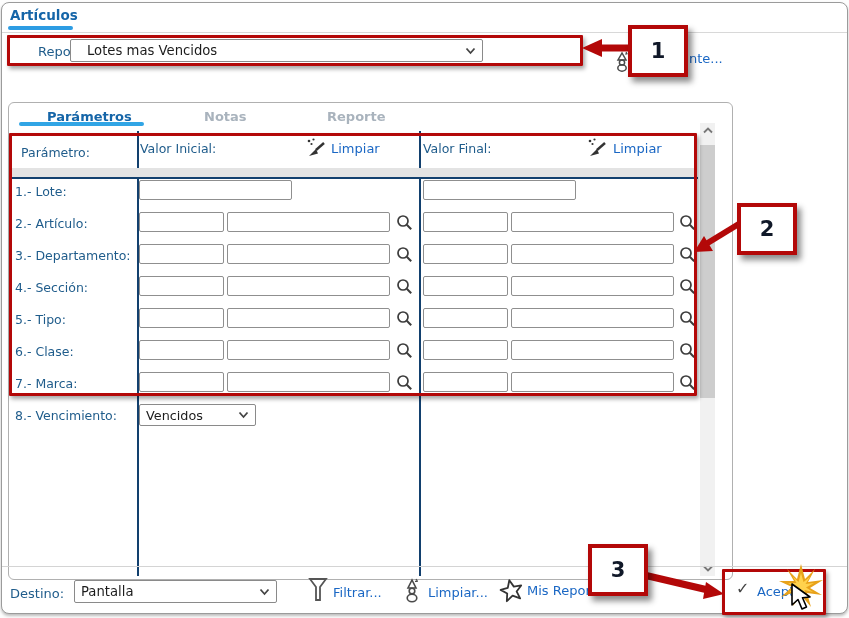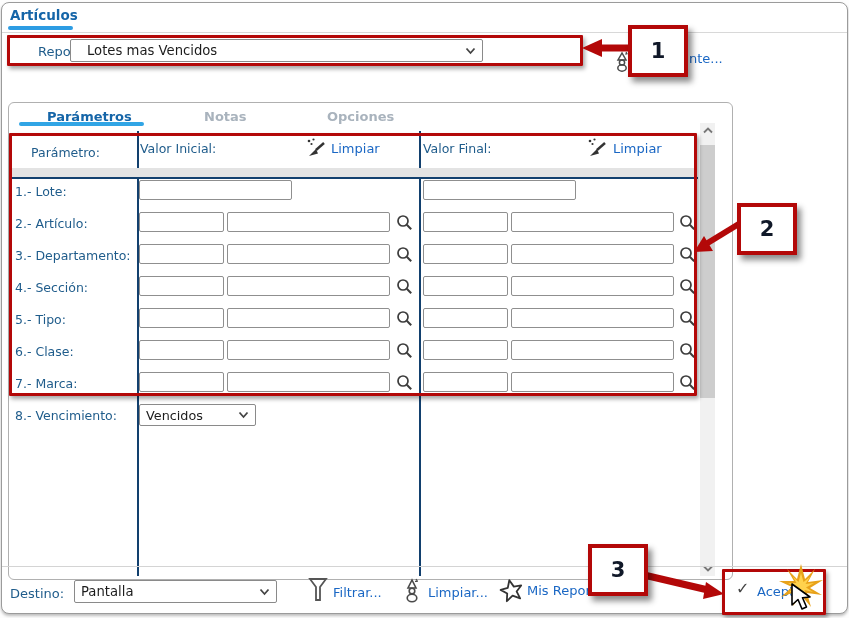--- a/index.html
+++ b/index.html
@@ -84,24 +84,24 @@
     <polygon points="9,2 5,9 13,9" fill="none" stroke="#4a4a4a" stroke-width="1.5"></polygon>
     <path d="M13,1 l1.2,1.8 M12,3 l2.4,0" stroke="#4a4a4a" stroke-width="1.2"></path>
     <circle cx="9" cy="11.5" r="2.6" fill="none" stroke="#4a4a4a" stroke-width="1.5"></circle>
     <ellipse cx="9" cy="17" rx="4.2" ry="3.2" fill="none" stroke="#4a4a4a" stroke-width="1.5"></ellipse>
   </svg>
   <div class="partial-link link">nte...</div>
 
   <div class="panel">
     <div class="ptab active" style="left:38px">Parámetros</div>
     <div class="ptab inactive" style="left:195px">Notas</div>
-    <div class="ptab inactive" style="left:318px">Opciones</div>
+    <div class="ptab inactive" style="left:318px">Reporte</div>
     <div class="ptab-underline"></div>
 
-    <div class="hdr-lbl" style="left:22px;top:42px">Parámetro:</div>
+    <div class="hdr-lbl" style="left:12px;top:42px">Parámetro:</div>
     <div class="hdr-lbl" style="left:131px;top:38px">Valor Inicial:</div>
     <svg class="f-icon" style="left:296px;top:34px" width="22" height="22" viewBox="0 0 22 22">
       <line x1="19" y1="6" x2="11" y2="13" stroke="#333" stroke-width="2.4"></line>
       <polygon points="11,12 4,19 13,16.5" fill="#333"></polygon>
       <circle cx="4" cy="4" r="1.3" fill="#333"></circle>
         <circle cx="8.5" cy="2.5" r="1.1" fill="#333"></circle>
         <circle cx="6.5" cy="7" r="1.1" fill="#333"></circle>
     </svg>
     <div class="link hdr-link" style="left:322px;top:38px">Limpiar</div>
     <div class="hdr-lbl" style="left:414px;top:38px">Valor Final:</div>

